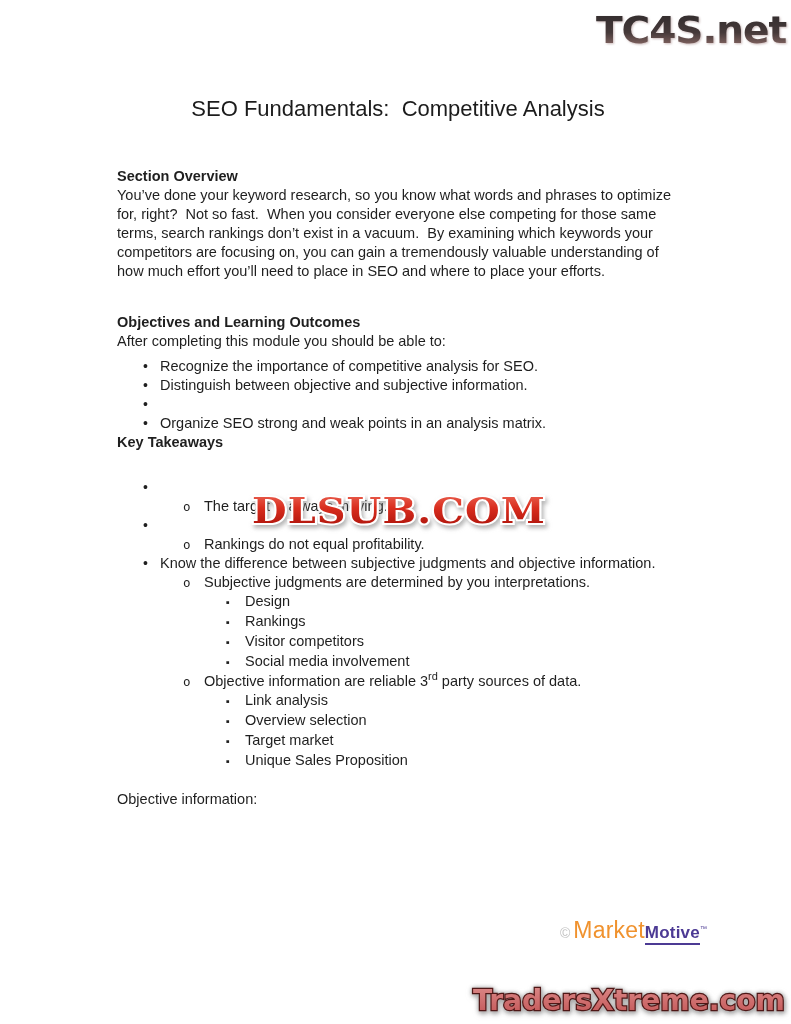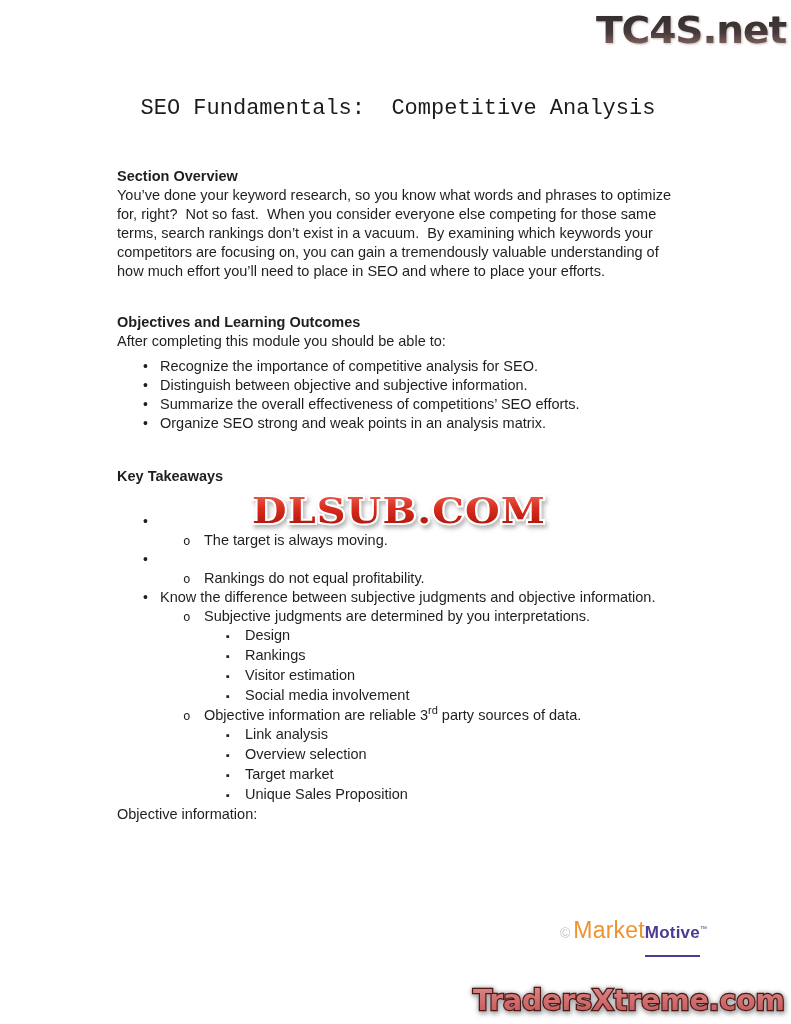--- a/index.html
+++ b/index.html
@@ -14,33 +14,33 @@
   .page{position:absolute;inset:0;background:#ffffff;}
 
   
   .content{
     position:absolute;left:117px;top:0;width:562px;
     font-size:14.5px;line-height:19px;
   }
   .doc-title{
     margin:96px 0 0;text-align:center;
     font-size:22px;line-height:26px;font-weight:400;
-    white-space:pre-wrap;color:#1c1c1c;font-family:Liberation Mono, monospace;
+    white-space:pre-wrap;color:#1c1c1c;
   }
   .doc-subtitle{
     text-align:center;font-size:16px;line-height:20px;color:#1c1c1c;
   }
   .sec-heading{font-weight:700;line-height:19px;}
   #so-heading{margin-top:45px;}
   #obj-heading{margin-top:32px;}
-  #kt-heading{margin-top:34px;}
+  #kt-heading{}
   .para{white-space:pre-wrap;}
   .obj-list{margin-top:6px;}
   .kt-list{margin-top:26px;}
-  .closing{}
+  .closing{margin-top:19px;}
 
   
   .li{display:flex;align-items:baseline;}
   .l1{padding-left:26px;}
   .l2{padding-left:66px;}
   .l3{padding-left:109px;}
   .mk{flex:none;}
   .l1 .mk{width:17px;font-size:14px;}
   .l2 .mk{width:21px;font-size:12.5px;font-family:"DejaVu Sans Mono",monospace;}
   .l3 .mk{width:19px;font-size:11px;}
@@ -57,21 +57,21 @@
   
   .mm-logo{
     position:absolute;left:560px;top:917px;
     display:flex;align-items:baseline;
     font-family:"Liberation Sans", sans-serif;
     white-space:nowrap;
   }
   .mm-copy{color:#c2c2c2;font-size:14px;margin-right:3px;}
   .mm-market{color:#f0922e;font-size:23px;letter-spacing:.2px;}
   .mm-motive{color:#4c3a94;font-size:17px;font-weight:700;letter-spacing:.2px;
-    border-bottom:2px solid #4c3a94;padding-bottom:12px;}
+    border-bottom:2px solid #4c3a94;padding-bottom:0px;}
   .mm-tm{color:#4c3a94;font-size:7px;vertical-align:super;line-height:0;position:relative;top:-7px;}
 </style>
 </head>
 <body>
 
 <div class="page">
 
   <svg class="wm-tc4s" width="196" height="52" viewBox="0 0 196 52">
     <defs>
       <linearGradient id="g-tc4s" x1="0" y1="0" x2="0" y2="1">
@@ -96,21 +96,20 @@
       <div class="li l1">
         <span class="mk">•</span>
         <span>Recognize the importance of competitive analysis for SEO.</span>
       </div>
       <div class="li l1">
         <span class="mk">•</span>
         <span>Distinguish between objective and subjective information.</span>
       </div>
       <div class="li l1">
         <span class="mk">•</span>
-        <span>Summarize the overall effectiveness of competitions’ SEO efforts.</span>
       </div>
       <div class="li l1">
         <span class="mk">•</span>
         <span>Organize SEO strong and weak points in an analysis matrix.</span>
       </div>
     </div>
 
     <div class="sec-heading" id="kt-heading">Key Takeaways</div>
 
     <div class="kt-list">
@@ -139,21 +138,21 @@
       <div class="li l3">
         <span class="mk">▪</span>
         <span>Design</span>
       </div>
       <div class="li l3">
         <span class="mk">▪</span>
         <span>Rankings</span>
       </div>
       <div class="li l3">
         <span class="mk">▪</span>
-        <span>Visitor estimation</span>
+        <span>Visitor competitors</span>
       </div>
       <div class="li l3">
         <span class="mk">▪</span>
         <span>Social media involvement</span>
       </div>
       <div class="li l2">
         <span class="mk">o</span>
         <span><span>Objective information are reliable 3</span><sup class="ord">rd</sup><span> party sources of data.</span></span>
       </div>
       <div class="li l3">

